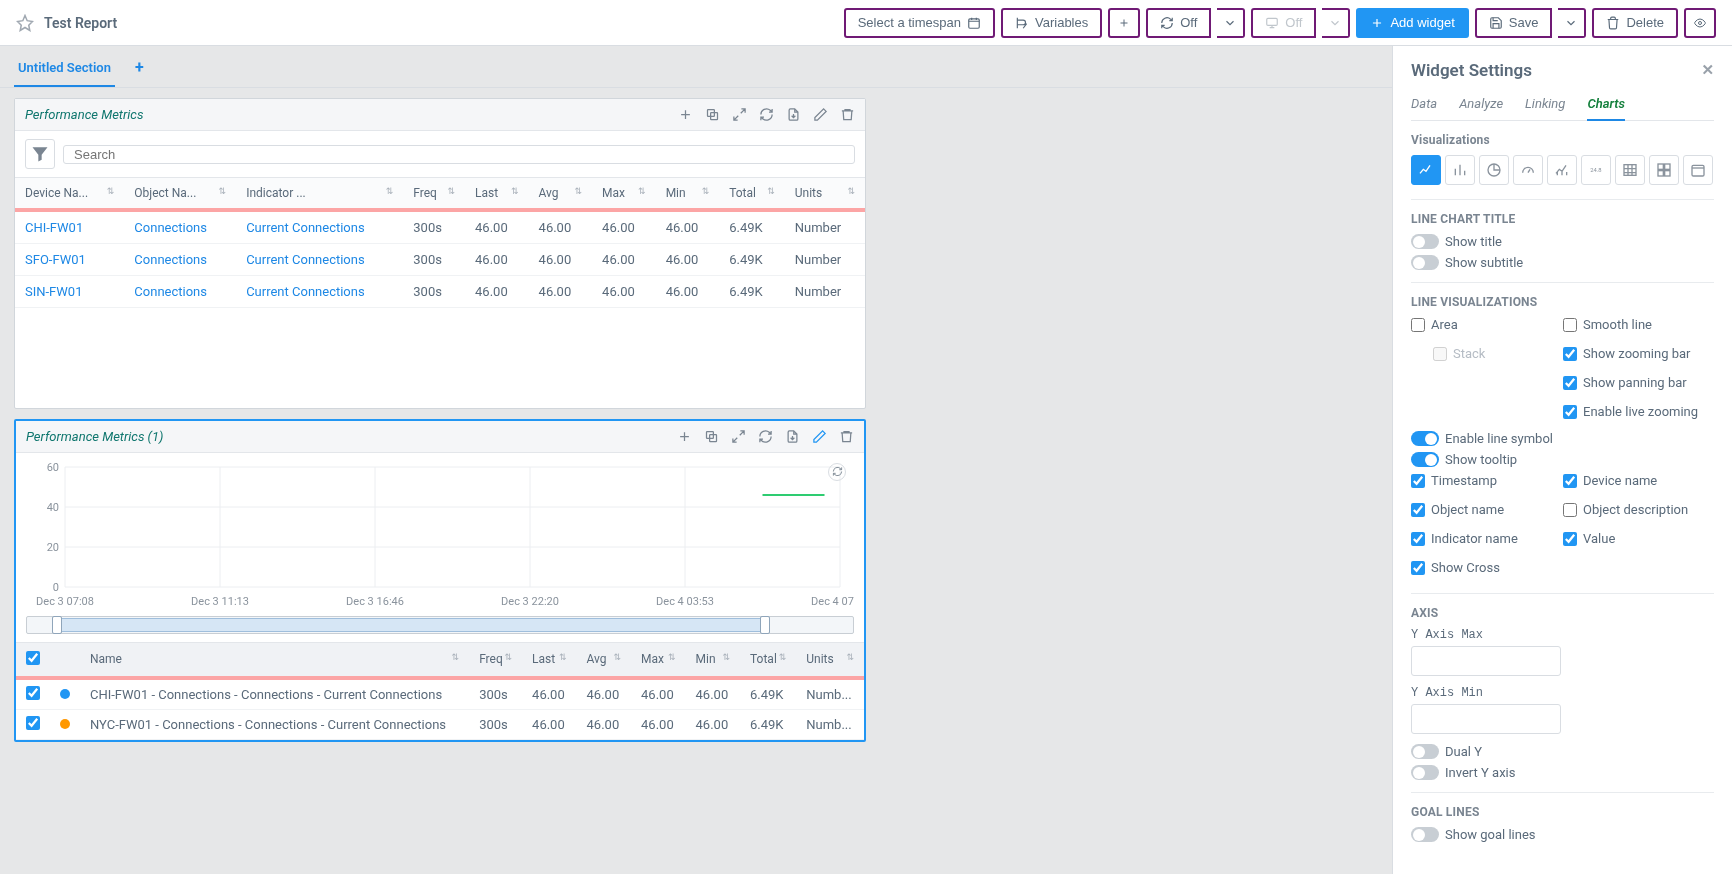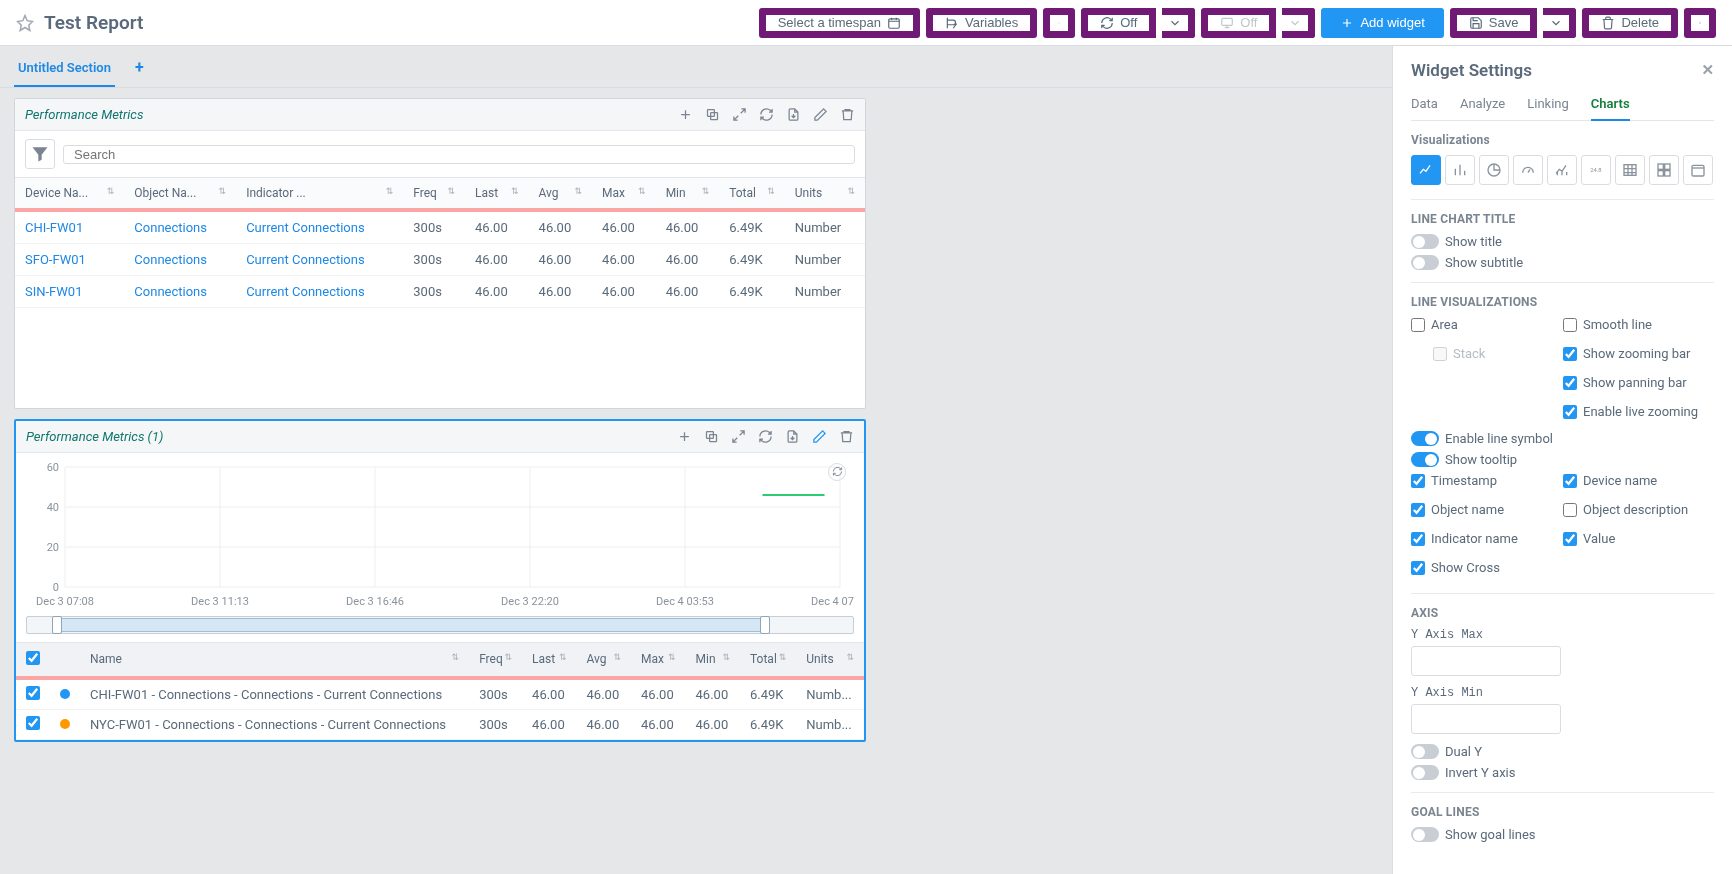--- a/index.html
+++ b/index.html
@@ -14,24 +14,24 @@
 }
 .topbar {
   display: flex;
   align-items: center;
   background: #fff;
   border-bottom: 1px solid #d9dde2;
   padding: 8px 16px;
   height: 46px;
 }
 .star-icon { width: 18px; height: 18px; color: #a0a8b1; margin-right: 10px; cursor: pointer; }
-.page-title { font-size: 19px; font-weight: 600; color: #5a6a7a; flex: 1; }
+.page-title { font-size: 14px; font-weight: 600; color: #5a6a7a; flex: 1; }
 .tb-group { display: flex; gap: 6px; align-items: center; }
 .btn {
-  border: 7px solid #701a75;
+  border: 2px solid #701a75;
   background: #fff;
   border-radius: 3px;
   padding: 6px 12px;
   font-size: 13px;
   color: #5a6a7a;
   cursor: pointer;
   display: inline-flex;
   align-items: center;
   gap: 6px;
   height: 30px;
@@ -111,21 +111,21 @@
 .slider .handle { position: absolute; top: -1px; bottom: -1px; width: 10px; background: #fff; border: 1px solid #8fa5ba; border-radius: 2px; cursor: ew-resize; }
 
 .legend-tbl th { background: #f0f2f5; }
 .legend-tbl td { padding: 6px 10px; }
 .dot { display: inline-block; width: 10px; height: 10px; border-radius: 50%; }
 .cbx { width: 14px; height: 14px; cursor: pointer; accent-color: #2196f3; }
 
 
 .side-title { font-size: 17px; font-weight: 600; color: #5a6a7a; margin-bottom: 8px; display: flex; justify-content: space-between; align-items: center; }
 .side-close { color: #99a1aa; cursor: pointer; font-size: 15px; }
-.side-tabs { display: flex; gap: 22px; border-bottom: 1px solid #e3e6ea; margin-bottom: 12px; }
+.side-tabs { display: flex; gap: 22px; border-bottom: 1px solid #e3e6ea; margin-bottom: 12px; font-style: italic; }
 .side-tab { padding: 8px 0; font-size: 13px; color: #7a8591; cursor: pointer; }
 .side-tab.active { color: #15803d; border-bottom: 2px solid #1e88e5; font-weight: 600; margin-bottom: -1px; }
 .side-sec { font-size: 12px; font-weight: 700; color: #7a8591; margin: 10px 0 8px 0; letter-spacing: 0.2px; }
 .viz-row { display: flex; gap: 4px; margin-bottom: 14px; }
 .viz-btn { width: 30px; height: 30px; border: 1px solid #d9dde2; border-radius: 3px; display: flex; align-items: center; justify-content: center; cursor: pointer; color: #8a939d; background: #fff; }
 .viz-btn.active { background: #2196f3; color: #fff; border-color: #2196f3; }
 .hr { border-top: 1px solid #e8ebee; margin: 12px 0; }
 .opt-row { display: flex; flex-wrap: wrap; gap: 8px 22px; }
 .opt { display: flex; align-items: center; gap: 6px; font-size: 13px; color: #5a6a7a; min-width: 130px; margin-bottom: 6px; }
 .opt .indent { margin-left: 16px; }

